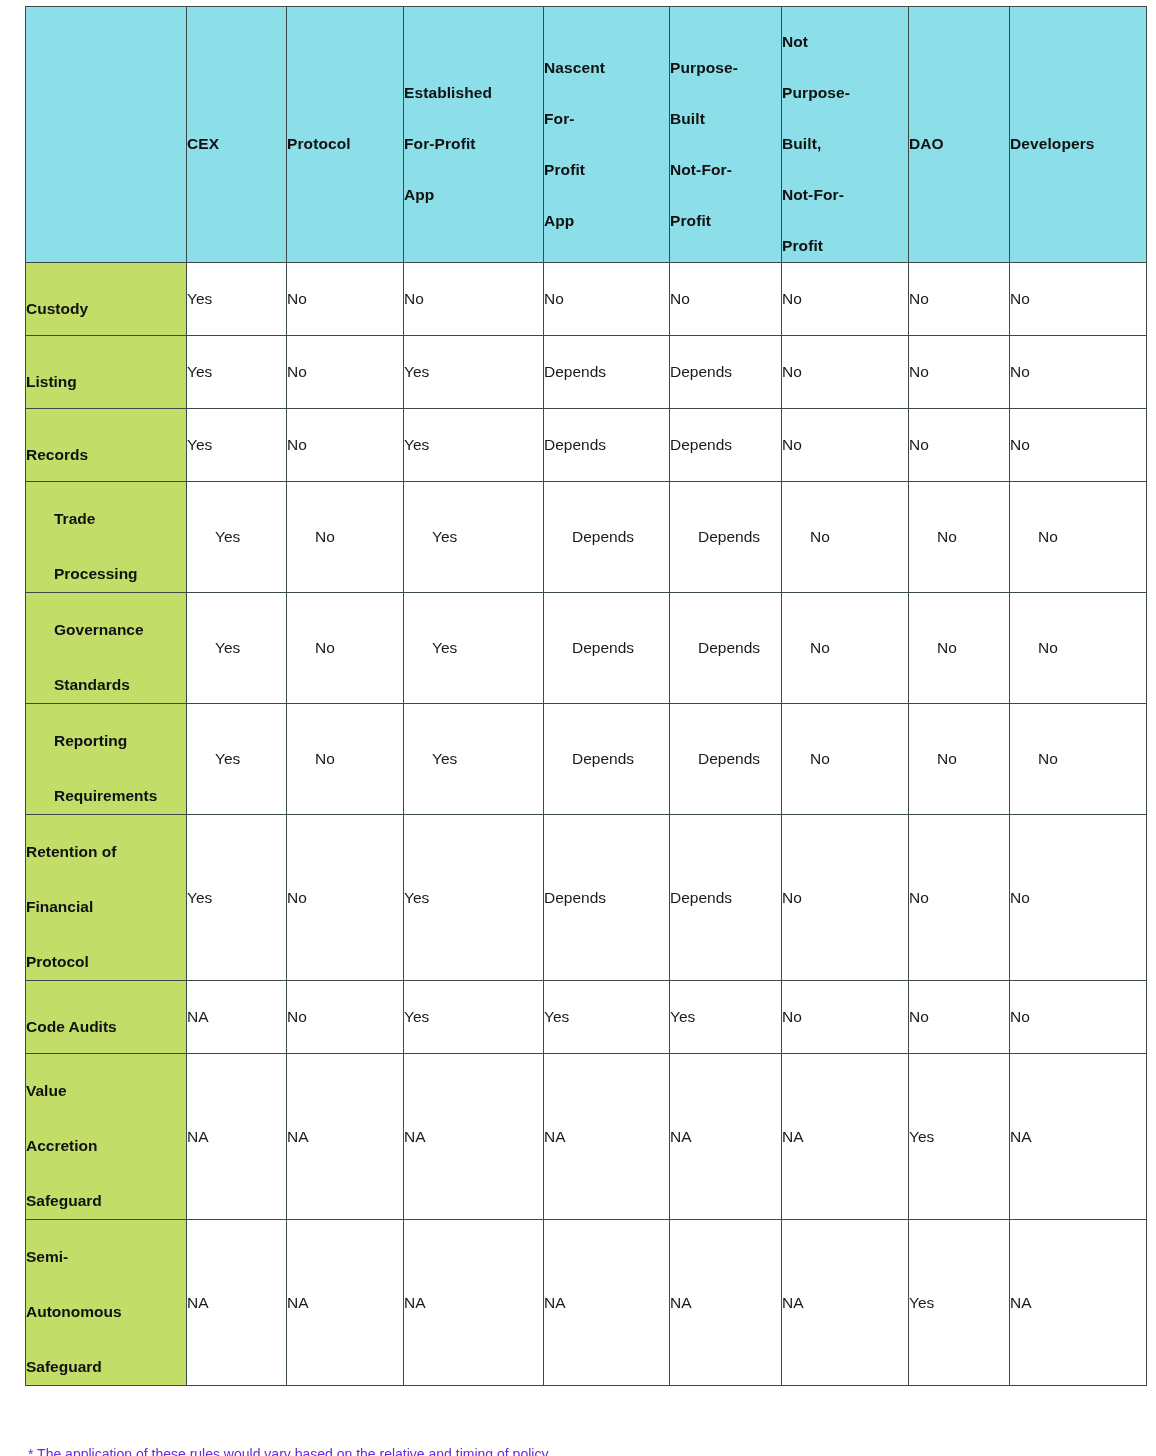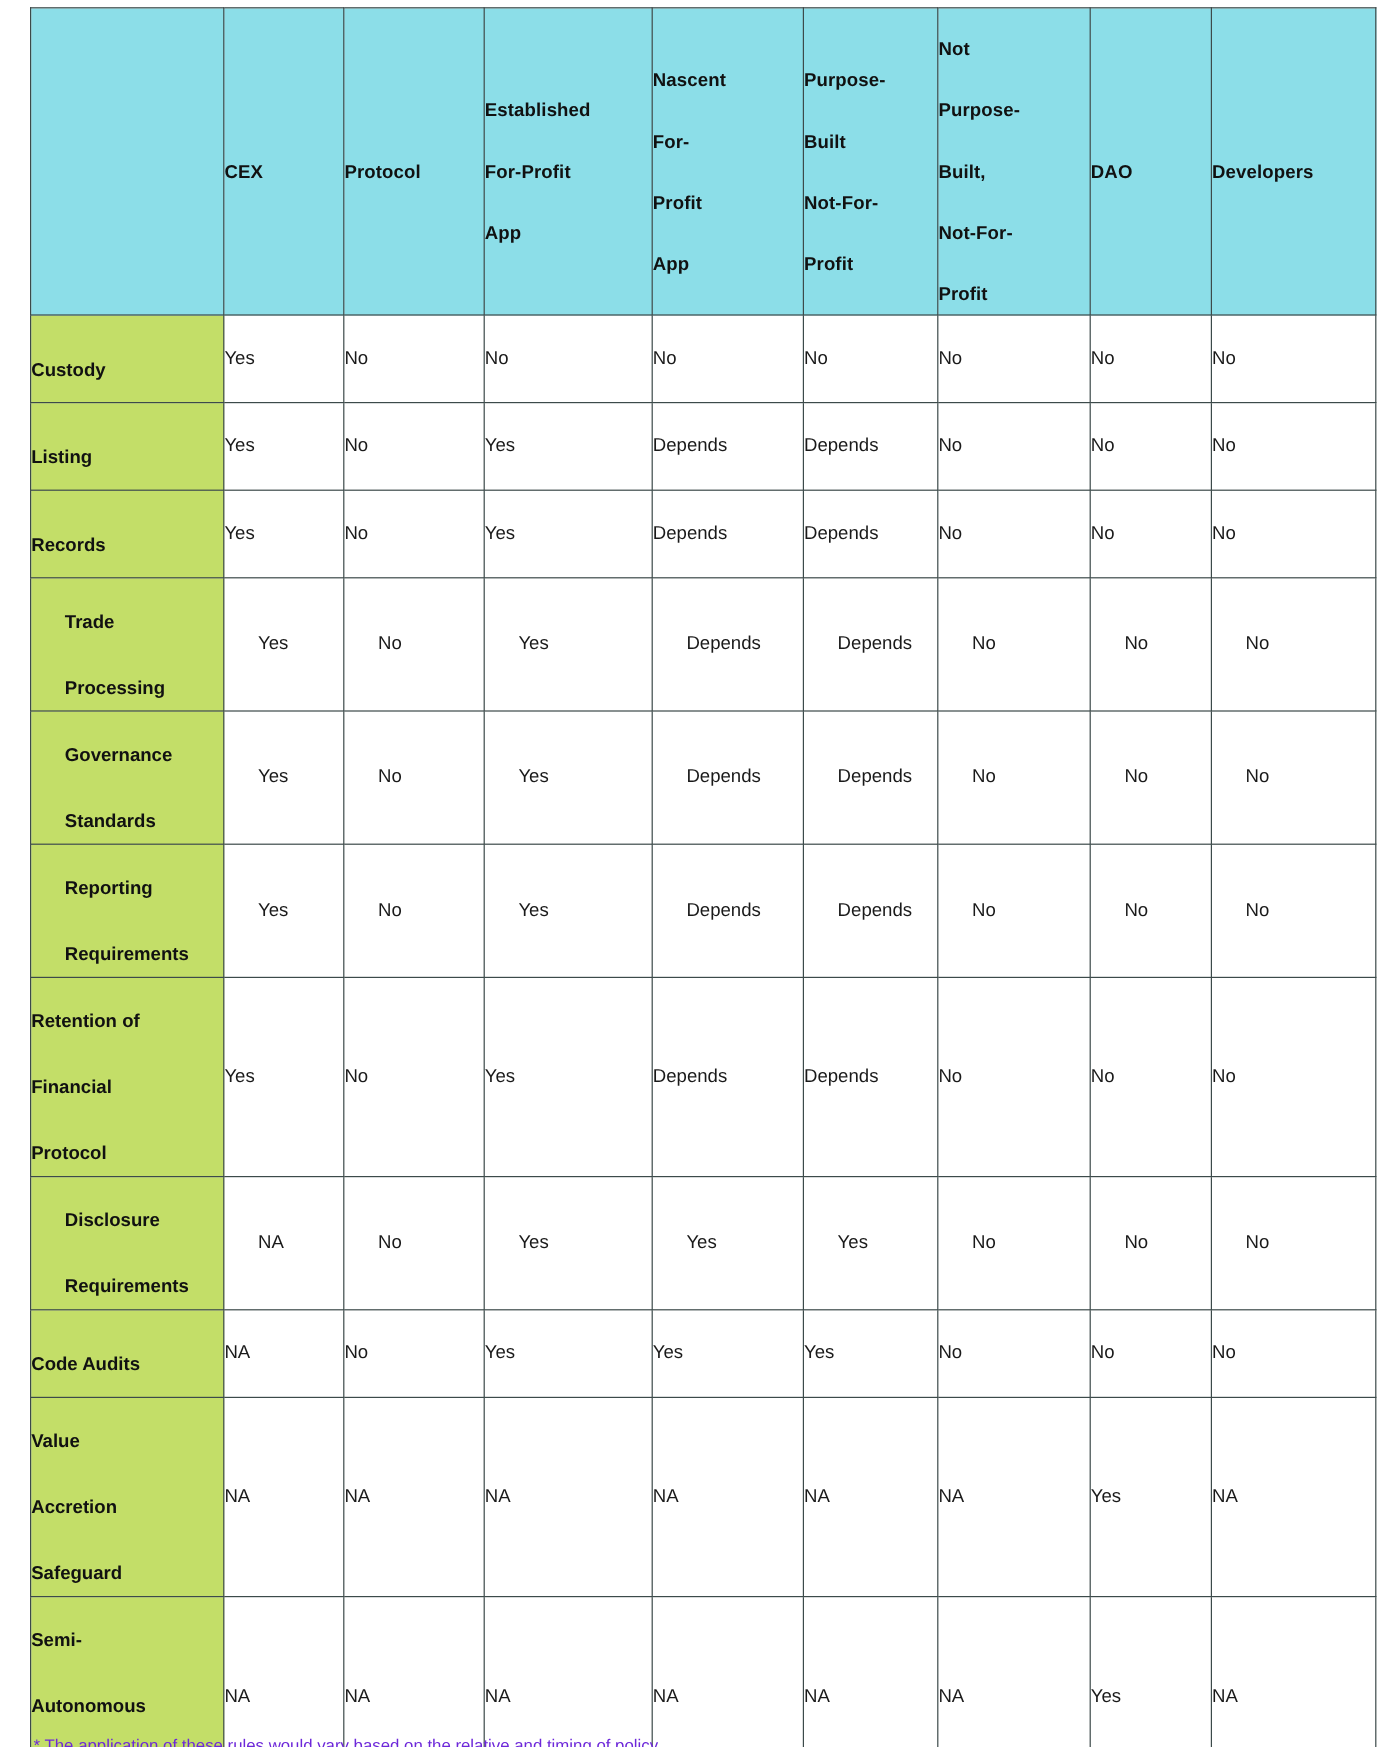--- a/index.html
+++ b/index.html
@@ -249,34 +249,20 @@
           </td>
           <td class="val">Yes</td>
           <td class="val">No</td>
           <td class="val">Yes</td>
           <td class="val">Depends</td>
           <td class="val">Depends</td>
           <td class="val">No</td>
           <td class="val">No</td>
           <td class="val">No</td>
         </tr>
-        <tr class="r-h2">
-          <td class="row-label">
-            <span class="hw">Disclosure</span>
-            <span class="hw">Requirements</span>
-          </td>
-          <td class="val">NA</td>
-          <td class="val">No</td>
-          <td class="val">Yes</td>
-          <td class="val">Yes</td>
-          <td class="val">Yes</td>
-          <td class="val">No</td>
-          <td class="val">No</td>
-          <td class="val">No</td>
-        </tr>
         <tr class="r-h1">
           <td class="row-label">
             <span class="hw">Code Audits</span>
           </td>
           <td class="val">NA</td>
           <td class="val">No</td>
           <td class="val">Yes</td>
           <td class="val">Yes</td>
           <td class="val">Yes</td>
           <td class="val">No</td>

